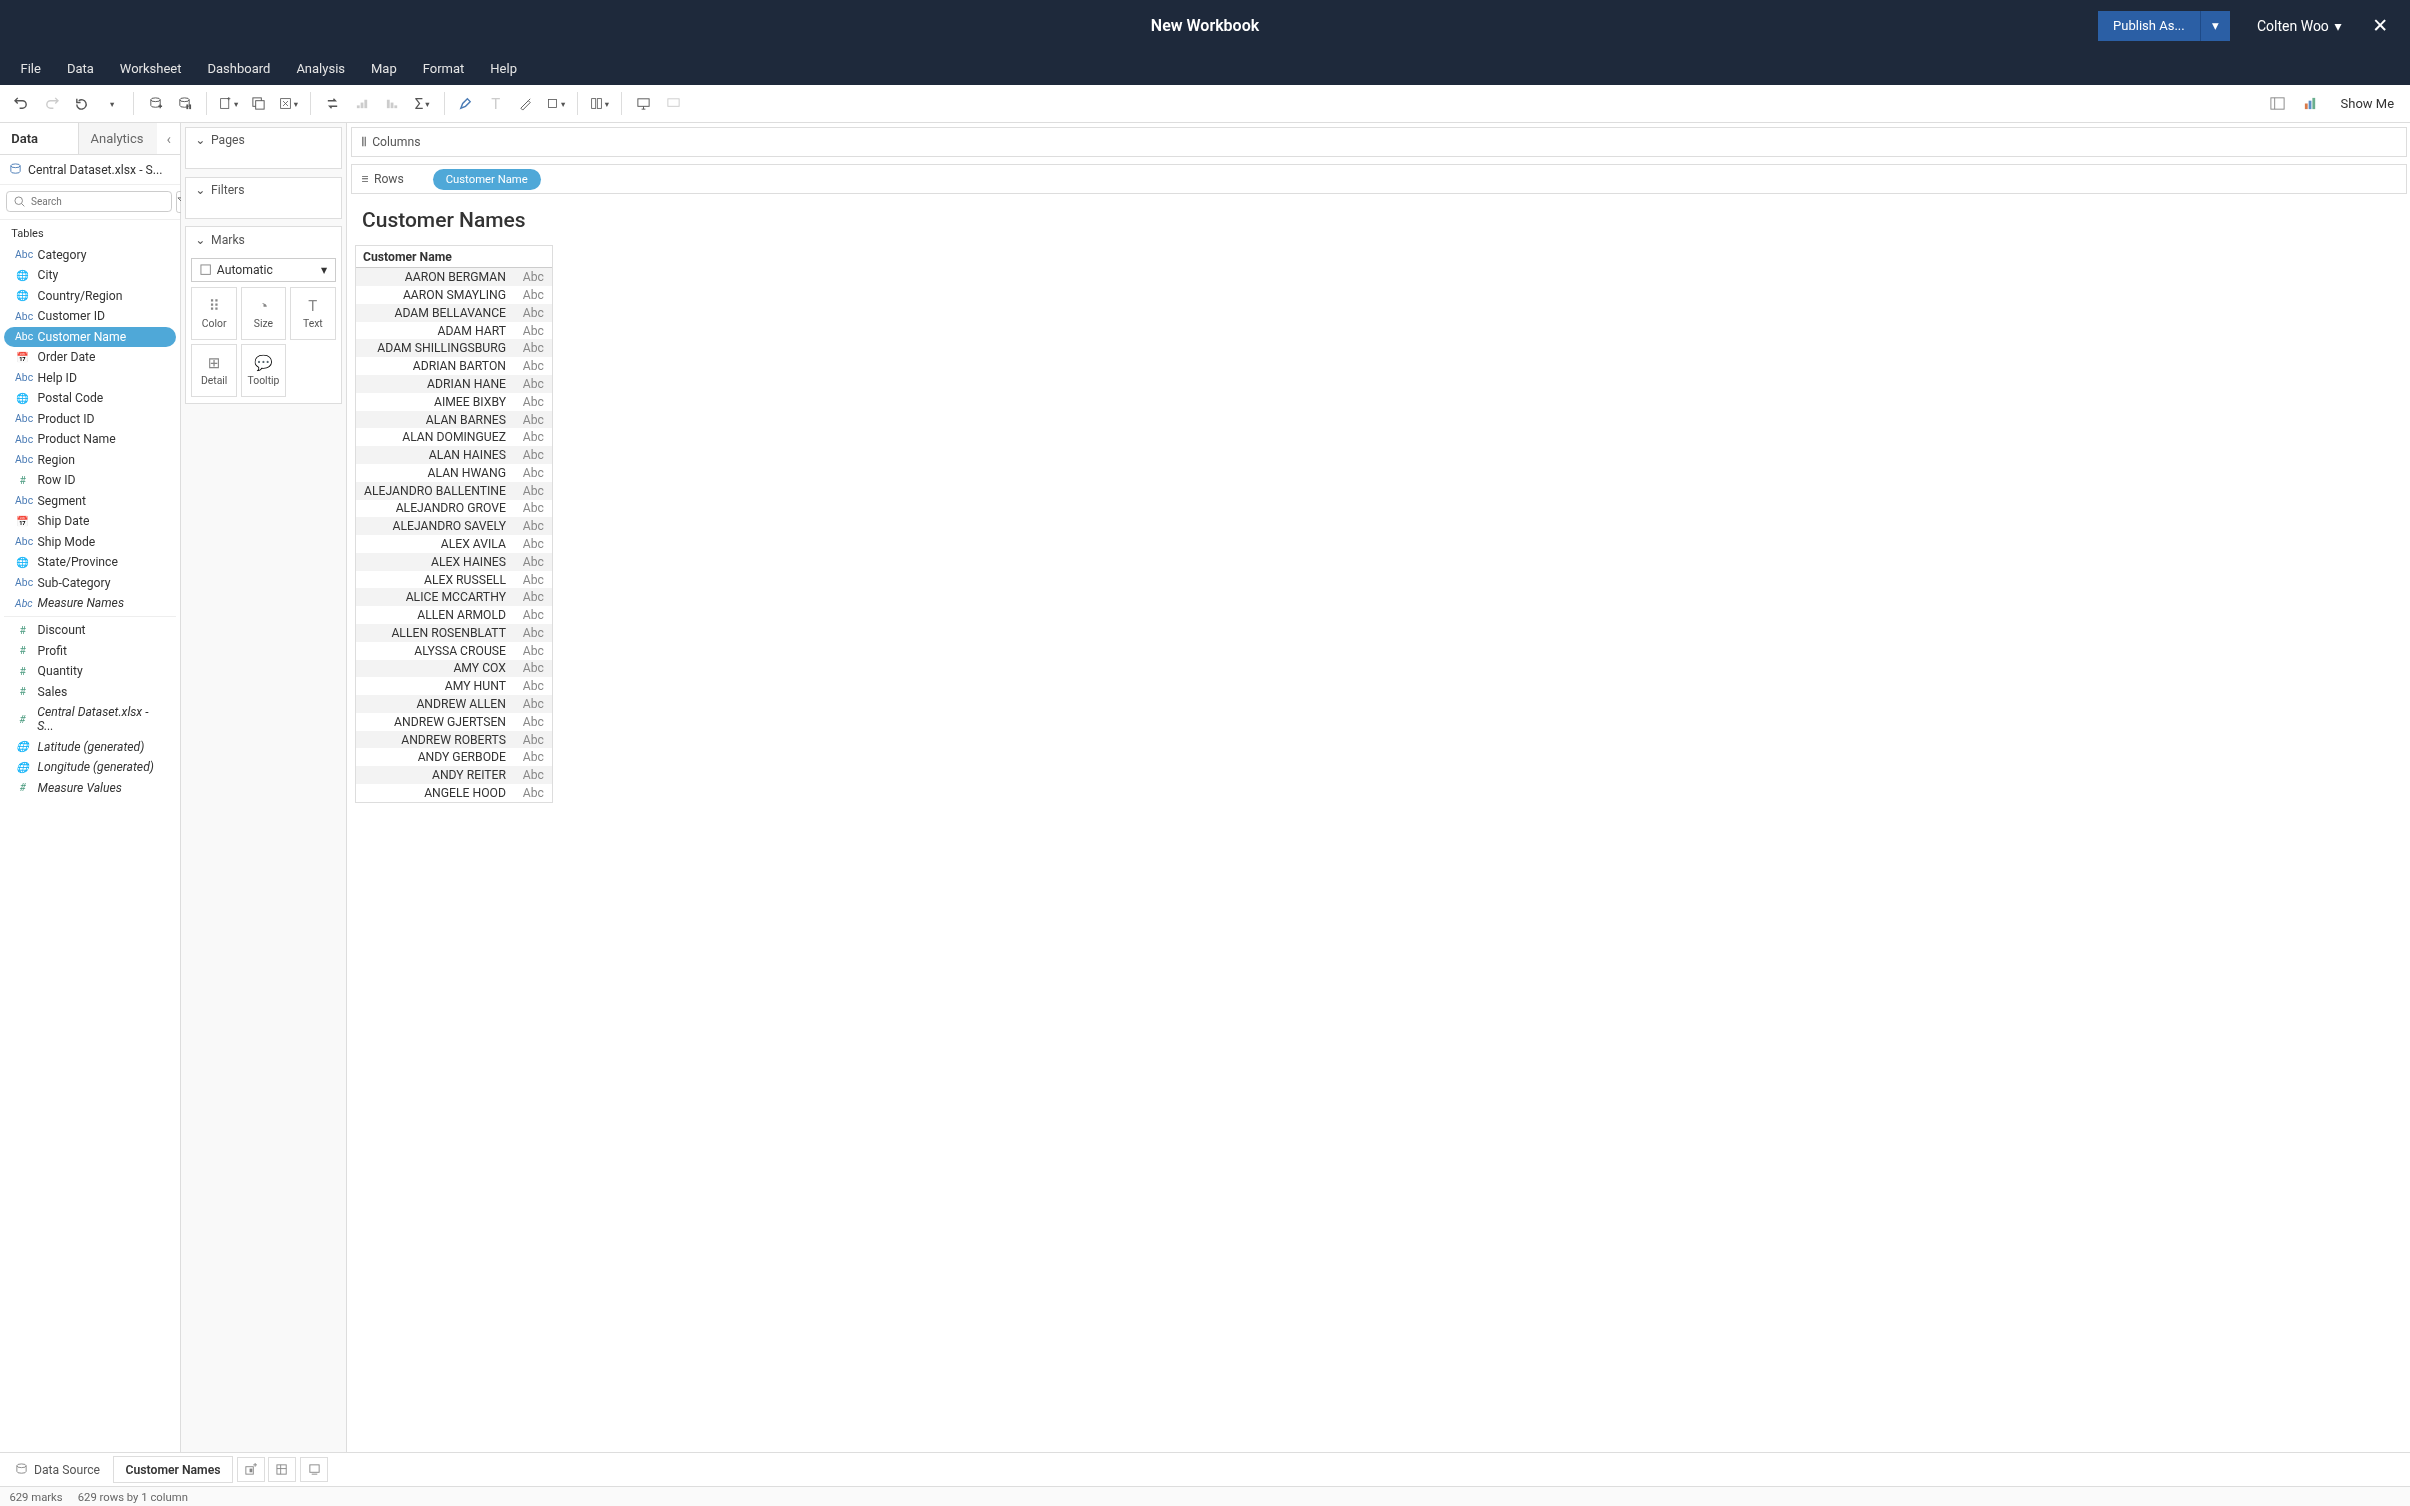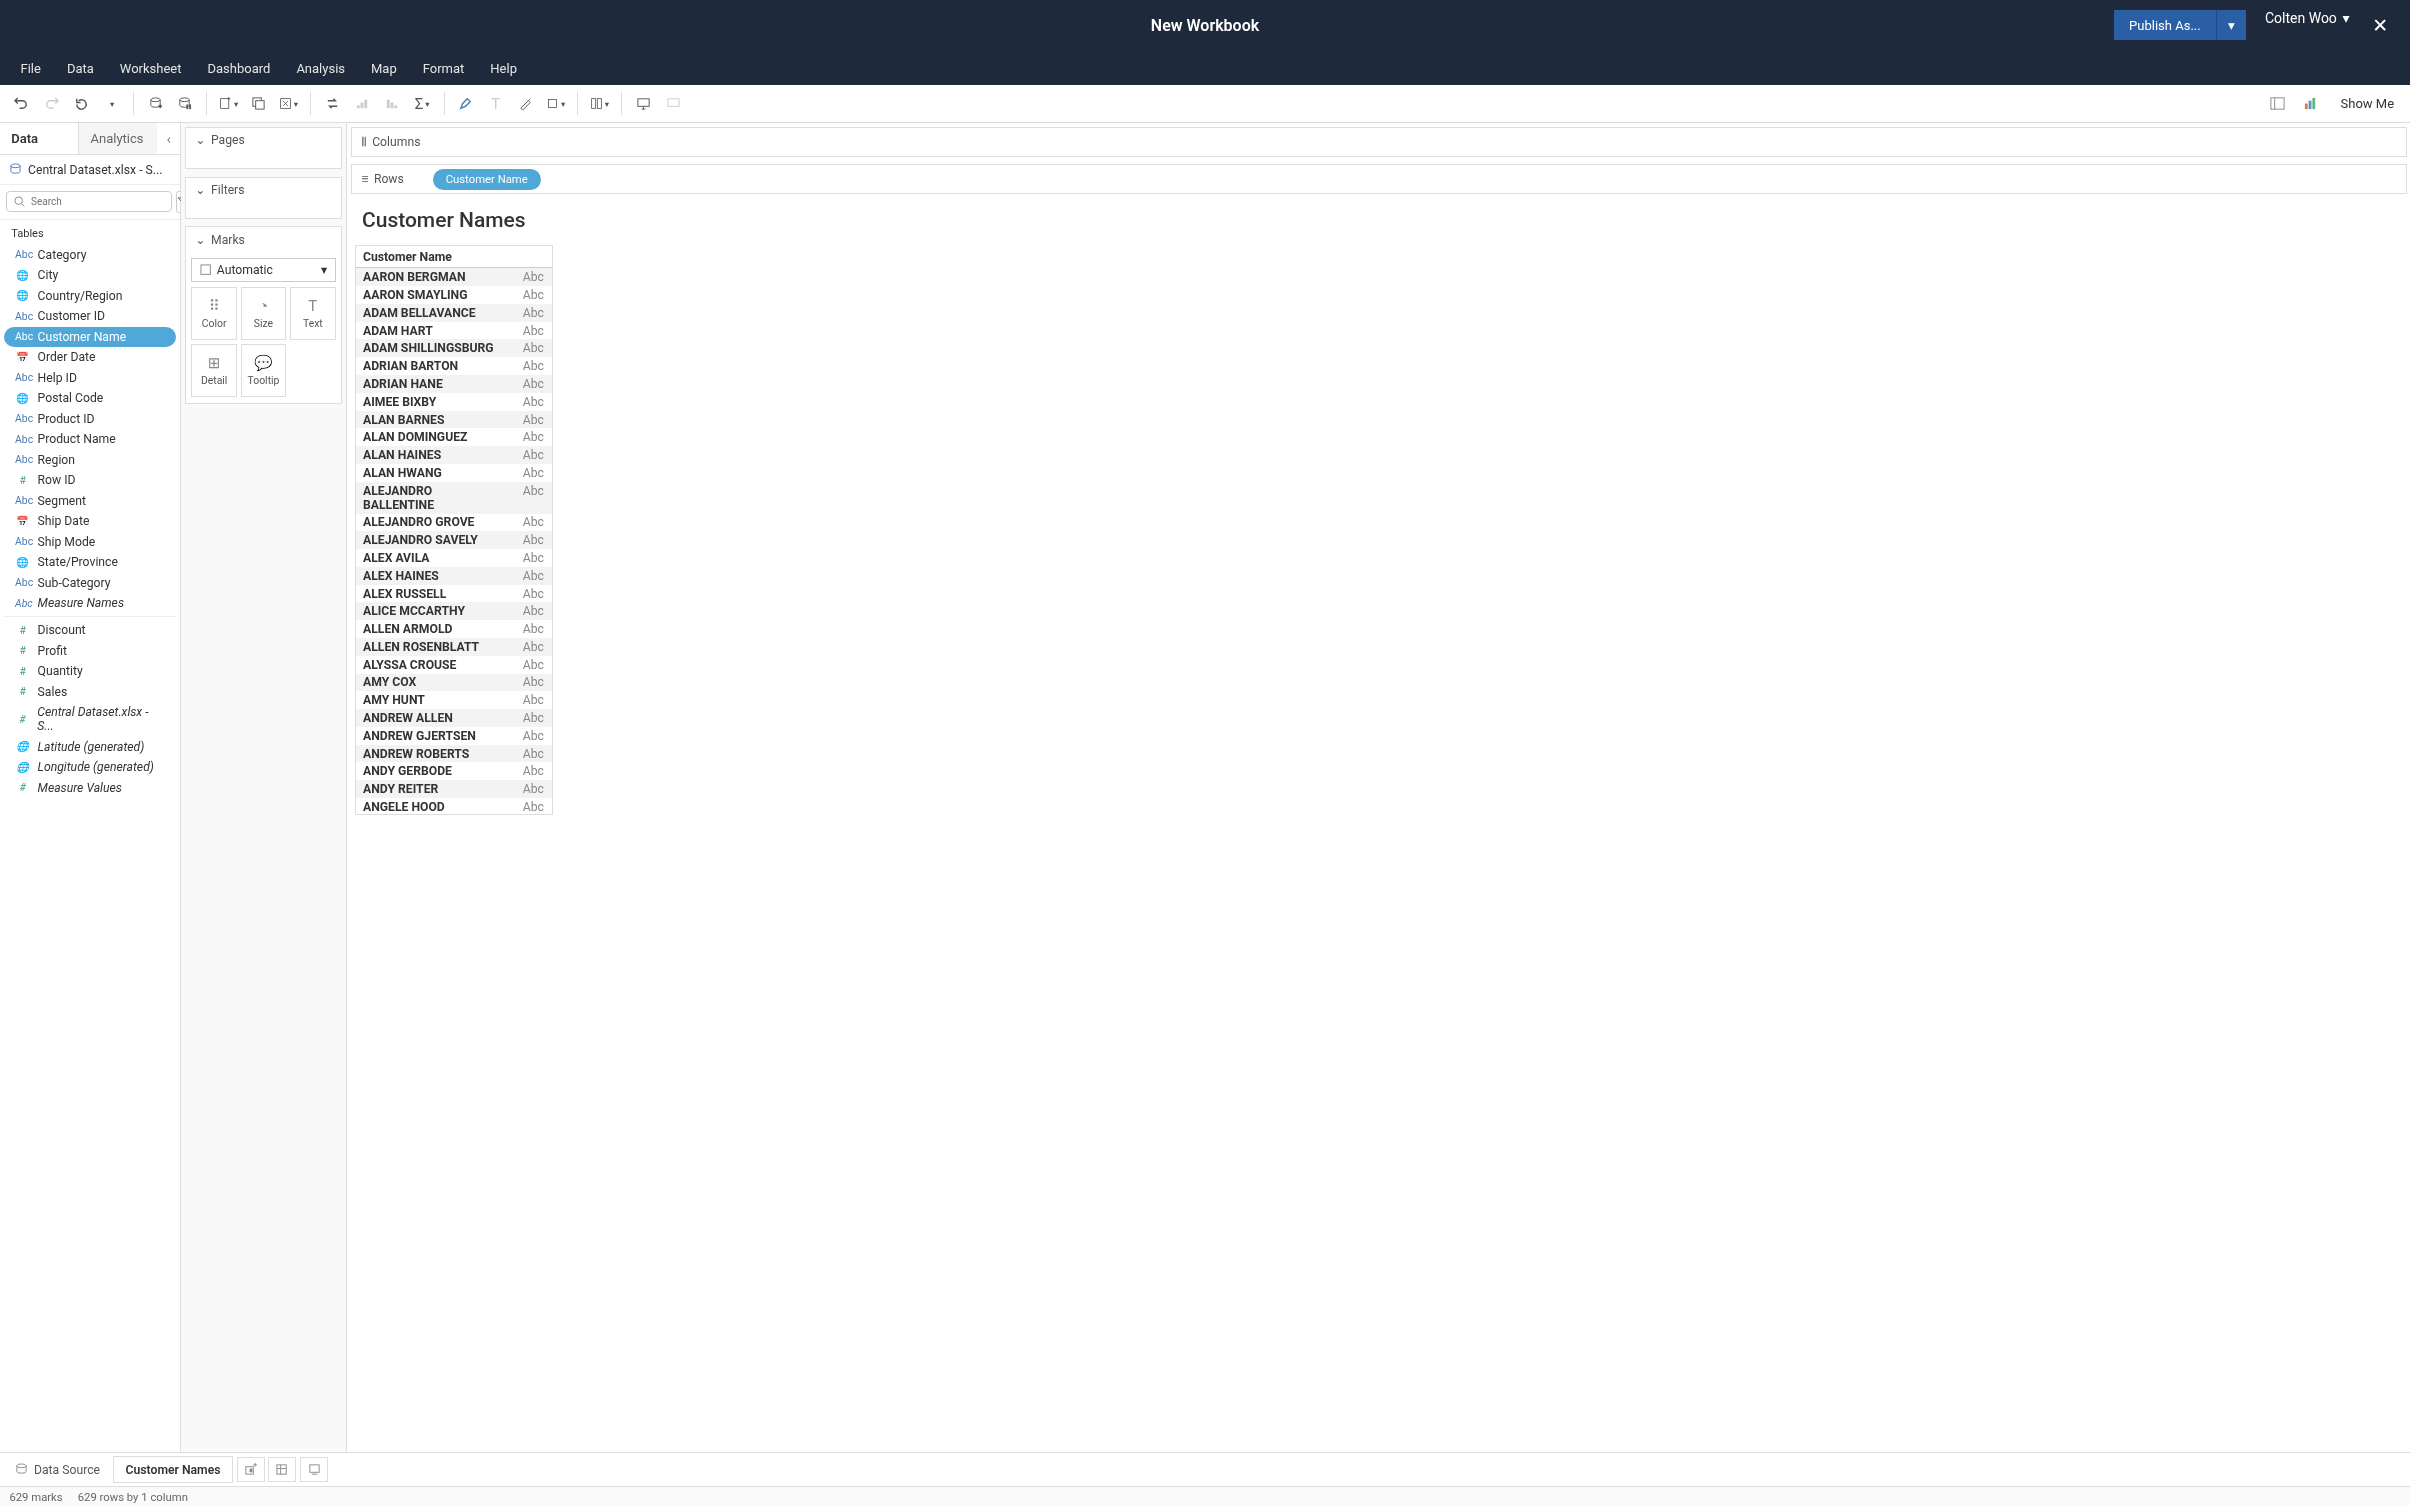--- a/index.html
+++ b/index.html
@@ -1,21 +1,21 @@
 <!DOCTYPE html>
 <html style="font-size:15px"><head>
 <meta charset="utf-8">
 <style>
 * { margin:0; padding:0; box-sizing:border-box; font-family:-apple-system,BlinkMacSystemFont,"Segoe UI",Roboto,sans-serif; }
 body { width:2411px; height:1507px; background:#fff; color:#333; overflow:hidden; transform-origin:top left; }
 
 
 .titlebar { height:51px; background:#1e293b; color:#fff; display:flex; align-items:center; justify-content:space-between; padding:0 19px; }
 .titlebar .title { position:absolute; left:50%; transform:translateX(-50%); font-size:16px; font-weight:600; }
-.titlebar .right { display:flex; align-items:flex-start; gap:19px; }
+.titlebar .right { display:flex; align-items:center; gap:27px; }
 .publish-group { display:flex; }
 .publish-btn { background:#2b5fa5; color:#fff; border:none; padding:7.5px 15px; font-size:13px; cursor:pointer; }
 .publish-drop { background:#2b5fa5; color:#fff; border:none; border-left:0.9px solid #1e4a87; padding:7.5px 11.3px; cursor:pointer; }
 .user-menu { font-size:14px; cursor:pointer; display:flex; align-items:center; gap:5.6px; }
 .close-x { font-size:19px; cursor:pointer; padding:3.8px; }
 
 
 .menubar { height:34px; background:#1e293b; color:#e5e5e5; display:flex; align-items:center; padding:0 7.5px; gap:0; }
 .menubar .mi { padding:7.5px 13px; font-size:13px; cursor:pointer; }
 
@@ -67,21 +67,21 @@
 .viz-area { flex:1; display:flex; flex-direction:column; }
 .shelf { display:flex; align-items:center; border:0.9px solid #ddd; margin:3.8px; padding:1.9px; min-height:30px; }
 .shelf-lbl { width:79px; padding:3.8px 7.5px; font-size:12.2px; color:#555; display:flex; align-items:center; gap:5.6px; }
 .pill { background:#4fa8d8; color:#fff; padding:3.8px 13px; border-radius:11.3px; font-size:11.3px; cursor:pointer; }
 .viz-title { font-size:21px; font-weight:500; padding:9.4px 15px; }
 .viz-table { margin:3.8px 7.5px; border:0.9px solid #ddd; width:198px; }
 .viz-th { font-size:12.2px; font-weight:700; padding:3.8px 7.5px; border-bottom:0.9px solid #ccc; }
 .viz-rows { max-height:546px; overflow-y:auto; }
 .viz-row { display:flex; font-size:12.2px; }
 .viz-row:nth-child(odd) { background:#f3f3f3; }
-.viz-row .nm { flex:1; padding:1.9px 7.5px; font-weight:700; }
+.viz-row .nm { flex:1; padding:1.9px 7.5px; font-weight:400;text-align:right; }
 .viz-row .abc { width:38px; text-align:right; padding:1.9px 7.5px; color:#888; }
 
 
 .sheetbar { height:34px; border-top:0.9px solid #ddd; display:flex; align-items:center; padding:0 5.6px; gap:3.8px; background:#fff; }
 .ds-tab { display:flex; align-items:center; gap:6px; padding:5.6px 9.4px; font-size:12.2px; cursor:pointer; color:#555; }
 .sheet-tab { padding:5.6px 11.3px; font-size:12.2px; cursor:pointer; border:0.9px solid #ddd; background:#fff; font-weight:600; }
 .sheet-add { width:28px; height:24.5px; border:0.9px solid #ddd; display:flex; align-items:center; justify-content:center; cursor:pointer; color:#888; }
 
 
 .statusbar { height:21px; border-top:0.9px solid #ddd; display:flex; align-items:center; padding:0 9.4px; gap:15px; font-size:11.3px; color:#666; background:#fafafa; }

